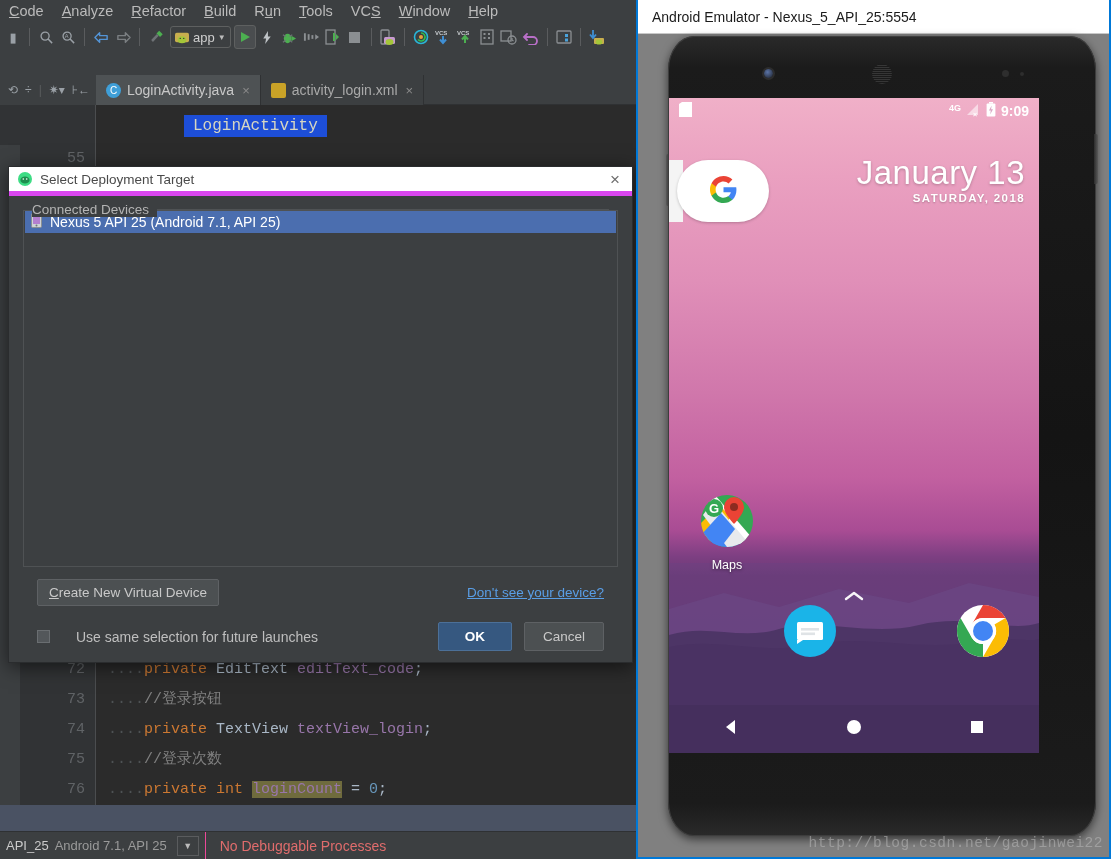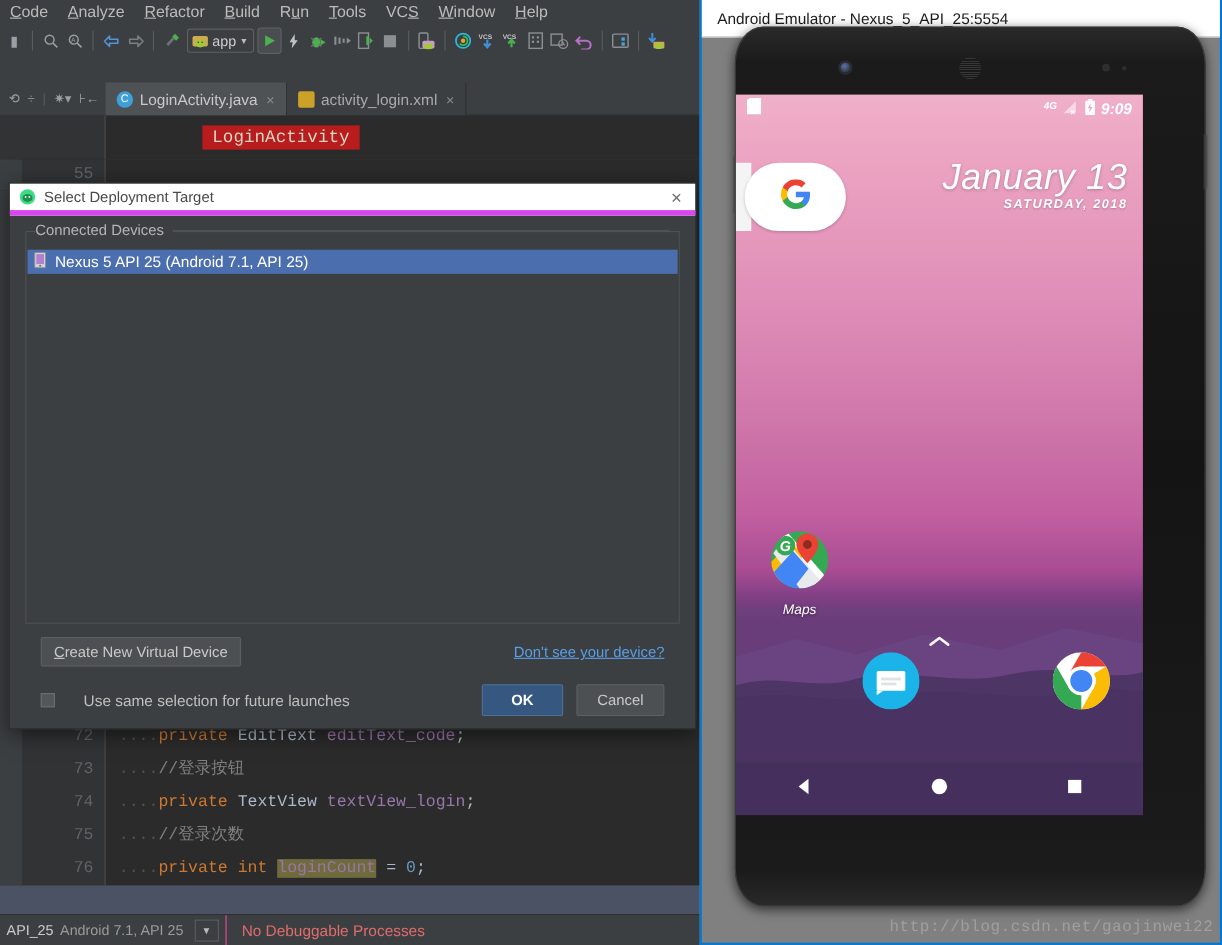--- a/index.html
+++ b/index.html
@@ -54,21 +54,21 @@
     color: #9aa0a6; font-size: 12px;
   }
   .tab {
     display: flex; align-items: center; gap: 6px; padding: 0 10px;
     font-size: 14px; color: #a9a9a9; border-right: 1px solid #2f3133;
   }
   .tab.active { background: #4e5254; color: #c8c8c8; }
   .tab .x { color: #8a8a8a; font-size: 13px; margin-left: 2px; }
   .tabfill { flex: 1; border-bottom: 1px solid #2f3133; }
   .crumb {
-    background: #b91c1c; color: #d6d6c2; font-family: "Liberation Mono", monospace;
+    background: #1d4ed8; color: #d6d6c2; font-family: "Liberation Mono", monospace;
     font-size: 16px; padding: 2px 9px; margin-top: 20px;
   }
   .gutter {
     width: 76px; background: #313335; color: #606366;
     font-family: "Liberation Mono", monospace; font-size: 15px;
     text-align: right; padding-right: 10px; padding-top: 2px;
     border-right: 1px solid #4b4d4f;
   }
   .gutter div { height: 30px; line-height: 30px; }
   .codecol {
@@ -127,21 +127,21 @@
     border: 1px solid #4f5254; height: 357px; position: relative; background: #3c3f41;
   }
   .group-legend {
     position: absolute; top: -9px; left: 8px; display: flex; align-items: center;
     width: calc(100% - 16px);
   }
   .group-legend .lg {
     background: #3c3f41; color: #b4b4b4; font-size: 13.5px; padding-right: 8px;
   }
   .group-legend .ln { flex: 1; height: 1px; background: #4f5254; }
-  .devlist { padding-top: 16px; }
+  .devlist { }
   .devrow {
     display: flex; align-items: center; gap: 8px; height: 22px;
     padding: 0 6px; margin: 0 1px; font-size: 14px; color: #c4c4c4;
   }
   .devrow.selected { background: #4b6eaf; color: #ffffff; }
 
   .dlg-actions {
     display: flex; align-items: center; justify-content: space-between;
     padding: 12px 14px 0 14px;
   }
@@ -174,25 +174,24 @@
     position: absolute; left: 636px; top: 0; width: 475px; height: 859px;
     background: #808080; border: 2px solid #0078d7; border-top: none;
   }
   .emu-title {
     height: 34px; background: #ffffff; display: flex; align-items: center;
     padding-left: 14px; border-bottom: 1px solid #c8c8c8;
   }
   .emu-title span { font-size: 14px; color: #1b1b1b; }
 
   .phone {
-    position: absolute; left: 30px; top: 24px; width: 428px; height: 800px;
+    position: absolute; left: 30px; top: 36px; width: 428px; height: 800px;
     background: linear-gradient(180deg,#2a2a2a 0%, #1b1b1b 4%, #141414 50%, #1b1b1b 96%, #2a2a2a 100%);
     border-radius: 26px / 34px;
     box-shadow: inset 0 0 0 1px #3d3d3d, 0 3px 10px rgba(0,0,0,.6);
-    font-style: italic;
   }
   .cam { position: absolute; left: 96px; top: 33px; width: 9px; height: 9px;
          border-radius: 50%; background: radial-gradient(circle at 40% 35%, #5b74a8, #1c1f26);
          box-shadow: 0 0 0 2px #2d2d2d; }
   .speaker { position: absolute; left: 50%; transform: translateX(-50%); top: 28px;
              width: 20px; height: 20px; border-radius: 50%;
              background: repeating-linear-gradient(0deg,#3a3a3a 0 1px,#1a1a1a 1px 2px),
                          repeating-linear-gradient(90deg,#3a3a3a 0 1px,transparent 1px 2px);
              opacity: .9; }
   .sensors { position: absolute; right: 70px; top: 34px; width: 24px; height: 7px; }

